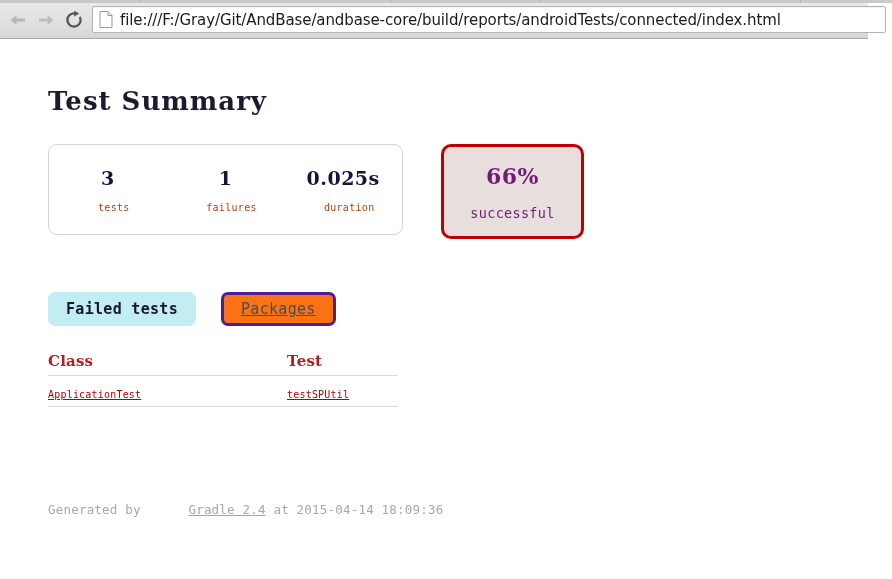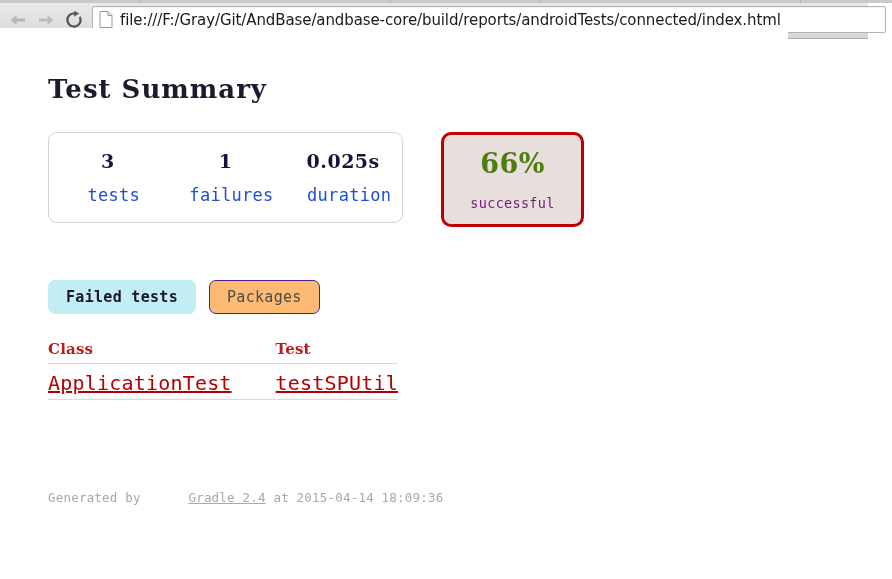--- a/index.html
+++ b/index.html
@@ -73,21 +73,21 @@
     font-size: 15px;
     color: #1a1a1a;
     white-space: nowrap;
     letter-spacing: -0.1px;
   }
 
   
   #report {
     position: absolute;
     left: 0;
-    top: 28px;
+    top: 40px;
     width: 788px;
     height: 539px;
     background: #ffffff;
     font-family: "DejaVu Sans Mono", "Liberation Mono", monospace;
   }
 
   #page-title {
     position: absolute;
     left: 48px;
     top: 46px;
@@ -119,22 +119,22 @@
   }
   .summary-value {
     font-family: "DejaVu Serif", "Liberation Serif", serif;
     font-size: 19px;
     font-weight: 700;
     color: #14143c;
     letter-spacing: 0.5px;
   }
   .summary-label {
     font-family: "DejaVu Sans Mono", "Liberation Mono", monospace;
-    font-size: 17px;
-    color: #1d4ed8;
+    font-size: 10px;
+    color: #c2410c;
     letter-spacing: 0.3px;
     margin-left: 12px;
   }
 
   
   #rate-box {
     position: absolute;
     left: 441px;
     top: 104px;
     width: 143px;
@@ -143,63 +143,64 @@
     border: 3px solid #c00000;
     border-radius: 10px;
     display: flex;
     flex-direction: column;
     align-items: center;
     justify-content: center;
     gap: 16px;
   }
   #rate-value {
     font-family: "DejaVu Serif", "Liberation Serif", serif;
-    font-size: 27px;
-    font-weight: 700;
-    color: #4d7c0f;
+    font-size: 22px;
+    font-weight: 700;
+    color: #701a75;
     letter-spacing: 0.5px;
   }
   #rate-label {
     font-family: "DejaVu Sans Mono", "Liberation Mono", monospace;
     font-size: 13.5px;
     color: #701a75;
     letter-spacing: 0.3px;
   }
 
   
   #tabs {
     position: absolute;
     left: 48px;
     top: 252px;
     display: flex;
     align-items: flex-start;
-    gap: 13px;
+    gap: 25px;
   }
   .tab {
     height: 34px;
     display: flex;
     align-items: center;
     justify-content: center;
     padding: 0 17px;
     border-radius: 7px;
     font-family: "DejaVu Sans Mono", "Liberation Mono", monospace;
     font-size: 15px;
     letter-spacing: 0.3px;
     white-space: nowrap;
   }
   .tab.active {
     background: #c2edf2;
     border: 1px solid #c2edf2;
     color: #16162e;
     font-weight: 700;
   }
   .tab.inactive {
-    background: #fdba74;
-    border: 1px solid #4c1d95;
+    background: #f97316;
+    border: 3px solid #4c1d95;
     color: #4c4c4c;
+    text-decoration: underline;
   }
 
   
   #results-table {
     position: absolute;
     left: 48px;
     top: 312px;
     width: 350px;
     border-collapse: collapse;
   }
@@ -213,21 +214,21 @@
     border-bottom: 1px solid #d9d9d9;
     letter-spacing: 0.2px;
   }
   #results-table td {
     padding: 7px 0 4px 0;
     border-bottom: 1px solid #d9d9d9;
   }
   #results-table th.col-class, #results-table td.col-class { width: 239px; }
   .cell-link {
     font-family: "DejaVu Sans Mono", "Liberation Mono", monospace;
-    font-size: 20px;
+    font-size: 10px;
     color: #b40000;
     text-decoration: underline;
     letter-spacing: 0.2px;
     cursor: pointer;
   }
 
   
   #footer {
     position: absolute;
     left: 48px;

